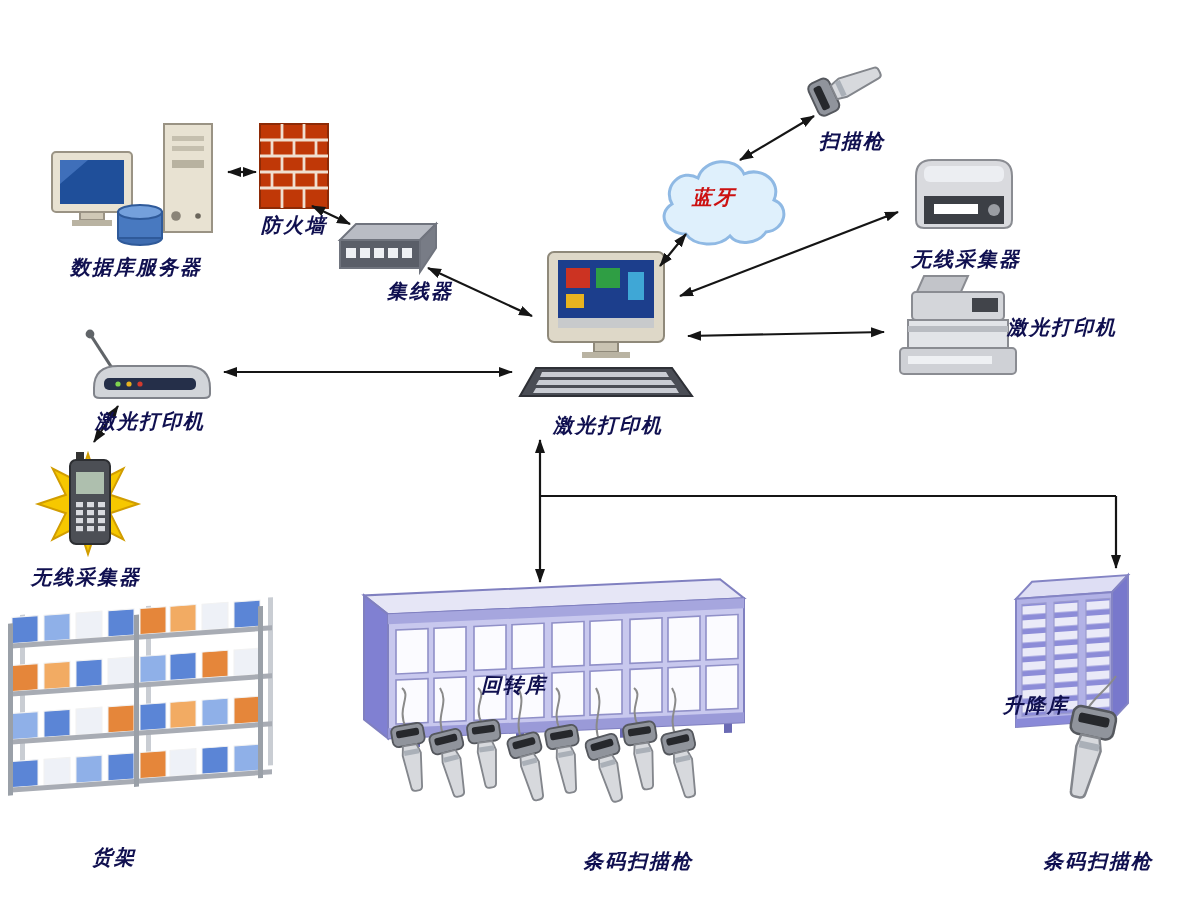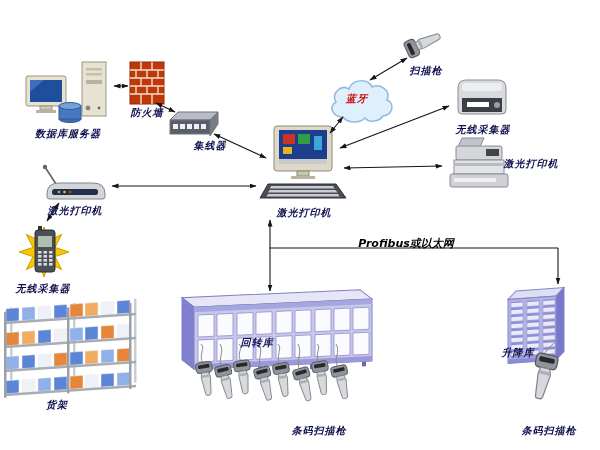--- a/index.html
+++ b/index.html
@@ -351,20 +351,19 @@
   <div class="lbl" style="left:68px; top:127px">数据库服务器</div>
   <div class="lbl" style="left:147px; top:106px">防火墙</div>
   <div class="lbl" style="left:210px; top:139px">集线器</div>
   <div class="lbl red" style="left:357px; top:92px">蓝牙</div>
   <div class="lbl" style="left:426px; top:64px">扫描枪</div>
   <div class="lbl" style="left:483px; top:123px">无线采集器</div>
   <div class="lbl" style="left:531px; top:157px">激光打印机</div>
   <div class="lbl" style="left:304px; top:206px">激光打印机</div>
   <div class="lbl" style="left:75px; top:204px">激光打印机</div>
   <div class="lbl" style="left:43px; top:282px">无线采集器</div>
-  <div class="lbl" style="left:57px; top:398px">货架</div>
+  <div class="lbl" style="left:57px; top:422px">货架</div>
   <div class="lbl" style="left:257px; top:336px">回转库</div>
-  <div class="lbl bus" style="left:406px; top:236px">Profibus或以太网</div>
   <div class="lbl" style="left:319px; top:424px">条码扫描枪</div>
   <div class="lbl" style="left:518px; top:346px">升降库</div>
   <div class="lbl" style="left:549px; top:424px">条码扫描枪</div>
 
 </div>
 
 </body></html>

